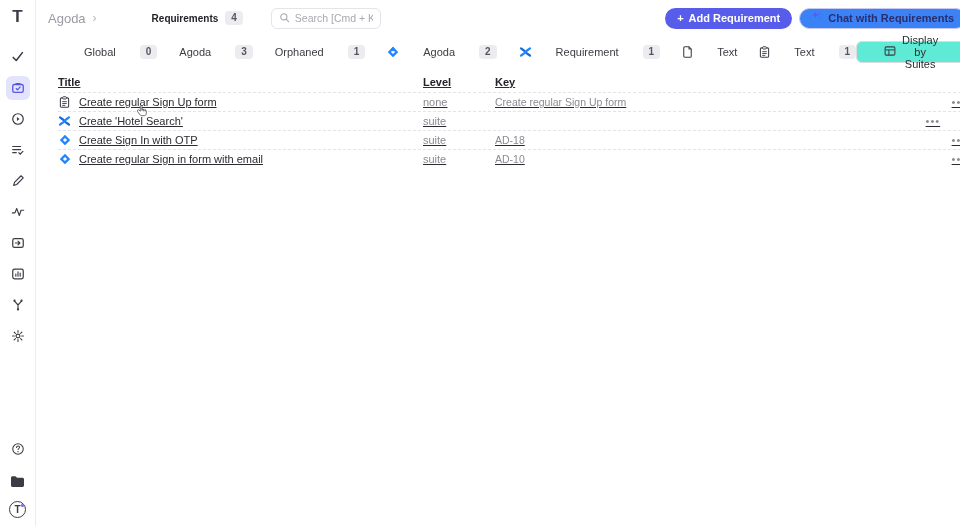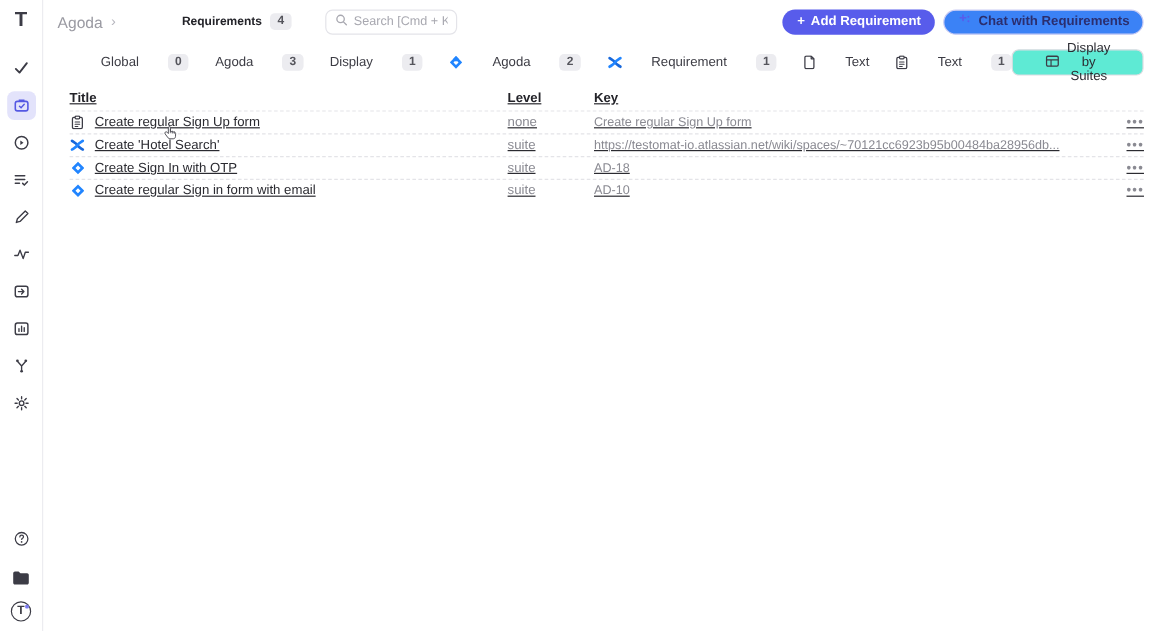--- a/index.html
+++ b/index.html
@@ -223,21 +223,21 @@
       <div class="chips">
         <div class="chip">
           <span>Global</span>
           <span class="badge">0</span>
         </div>
         <div class="chip">
           <span>Agoda</span>
           <span class="badge">3</span>
         </div>
         <div class="chip">
-          <span>Display</span>
+          <span>Orphaned</span>
           <span class="badge">1</span>
         </div>
         <div class="chip">
           <span class="cicon">
             <svg width="12" height="12" viewBox="0 0 16 16">
                 <path d="M8 1l3.2 3.2L8 7.4 4.8 4.2z" fill="#2684ff"></path>
                 <path d="M8 8.6l3.2 3.2L8 15l-3.2-3.2z" fill="#2684ff" opacity=".0"></path>
                 <path d="M8 1L1.5 7.5a.7.7 0 000 1L8 15l6.5-6.5a.7.7 0 000-1L8 1zm0 4.2L10.8 8 8 10.8 5.2 8 8 5.2z" fill="#2185ff"></path>
               </svg>
           </span>
@@ -314,21 +314,20 @@
         <div class="tcell-title">
           <span class="ricon">
             <svg width="13" height="12" viewBox="0 0 16 16">
                 <path d="M2 3.2C4.5 5 6.5 5.6 8 8c1.5 2.4 3.5 3 6 4.8" stroke="#1868db" stroke-width="3" fill="none" stroke-linecap="round"></path>
                 <path d="M2 12.8C4.5 11 6.5 10.4 8 8c1.5-2.4 3.5-3 6-4.8" stroke="#2185ff" stroke-width="3" fill="none" stroke-linecap="round"></path>
               </svg>
           </span>
           <span>Create 'Hotel Search'</span>
         </div>
         <div class="tcell-level">suite</div>
-        <div class="tcell-key">https://testomat-io.atlassian.net/wiki/spaces/~70121cc6923b95b00484ba28956db...</div>
         <div class="tcell-menu">•••</div>
       </div>
 
       <div class="trow">
         <div class="tcell-title">
           <span class="ricon">
             <svg width="12" height="12" viewBox="0 0 16 16">
                 <path d="M8 1L1.5 7.5a.7.7 0 000 1L8 15l6.5-6.5a.7.7 0 000-1L8 1zm0 4.2L10.8 8 8 10.8 5.2 8 8 5.2z" fill="#2185ff"></path>
               </svg>
           </span>

